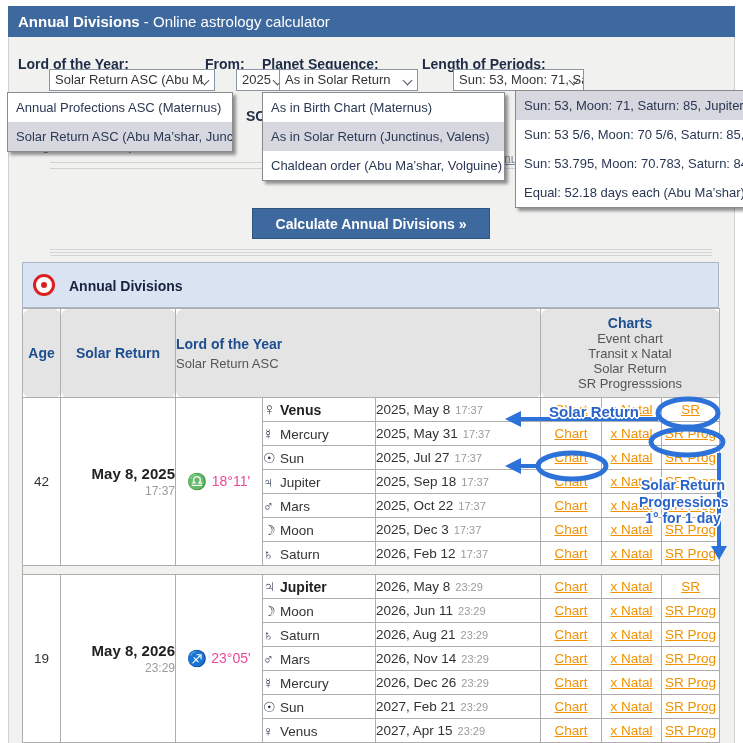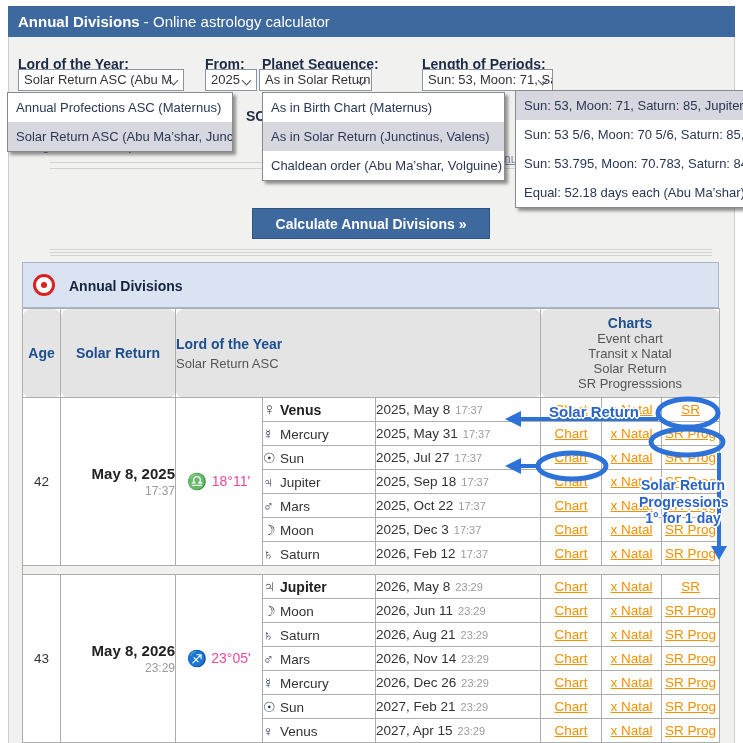--- a/index.html
+++ b/index.html
@@ -12,21 +12,21 @@
     background:#f1f1f0;border-left:1px solid #d0d0d0;border-right:1px solid #d0d0d0;}
   
   .topbar{position:absolute;left:8px;top:6px;width:727px;height:31px;background:#3e699e;
     color:#fff;font-size:15px;line-height:31px;white-space:nowrap;}
   .topbar .ttl{font-weight:bold;padding-left:10px;}
   .topbar .sub{font-weight:normal;}
   
   .form-label{position:absolute;top:56px;font-weight:bold;font-size:14px;color:#1e2b45;white-space:nowrap;}
   .sel{position:absolute;top:69px;height:22px;background:#fff;border:1px solid #8795a5;
     font-size:13px;color:#333;line-height:20px;padding:0 18px 0 5px;white-space:nowrap;
-    overflow:hidden;box-sizing:border-box;cursor:default;}
+    overflow:hidden;box-sizing:border-box;cursor:default;margin-left:31px;}
   .chev{position:absolute;right:6px;top:7px;width:6px;height:6px;
     border-right:1px solid #49525e;border-bottom:1px solid #49525e;transform:rotate(45deg);}
   
   .panel{position:absolute;background:#fff;border:1px solid #8a8a8a;
     box-shadow:3px 3px 3px rgba(0,0,0,0.40);z-index:20;}
   .opt{font-size:13px;color:#2a3854;padding:7px 8px;white-space:nowrap;overflow:hidden;cursor:default;}
   .opt.hl{background:#d7d7e0;}
   
   .frag-asc{position:absolute;left:246px;top:108px;font-weight:bold;font-size:14px;color:#1e2b45;z-index:5;}
   .frag-loc{position:absolute;left:22px;top:138px;font-size:13px;color:#5a6470;z-index:5;white-space:nowrap;}
@@ -99,21 +99,21 @@
 <div class="form-label" style="left:422px;">Length of Periods:</div>
 
 <div class="sel" style="left:18px;width:166px;">
   <span>Solar Return ASC (Abu M</span>
   <span class="chev"></span>
 </div>
 <div class="sel" style="left:205px;width:52px;">
   <span>2025</span>
   <span class="chev"></span>
 </div>
-<div class="sel" style="left:259px;width:113px;">
+<div class="sel" style="left:248px;width:139px;">
   <span>As in Solar Return</span>
   <span class="chev"></span>
 </div>
 <div class="sel" style="left:422px;width:131px;">
   <span>Sun: 53, Moon: 71, Satu</span>
   <span class="chev"></span>
 </div>
 
 <div class="frag-asc">SC</div>
 <div class="frag-loc">Prague, Czech Republic</div>
@@ -229,21 +229,21 @@
         <td class="c-planet"><span class="p-glyph">♄</span><span class="p-name">Saturn</span></td>
         <td class="c-date"><span class="d-main">2026, Feb 12</span><span class="d-time">17:37</span></td>
         <td class="c-link"><a class="tlink">Chart</a></td>
         <td class="c-link"><a class="tlink">x Natal</a></td>
         <td class="c-link"><a class="tlink">SR Prog</a></td>
       </tr>
       <tr class="gsep">
         <td colspan="8"></td>
       </tr>
       <tr class="prow lord">
-        <td class="c-age" rowspan="7">43</td>
+        <td class="c-age" rowspan="7">19</td>
         <td class="c-sr" rowspan="7">
           <div class="sr-date">May 8, 2026</div>
           <div class="sr-time">23:29</div>
         </td>
         <td class="c-sign" rowspan="7"><span class="sign-glyph" style="color: rgb(207, 58, 26);">♐</span><span class="sign-deg">23°05'</span></td>
         <td class="c-planet"><span class="p-glyph">♃</span><span class="p-name">Jupiter</span></td>
         <td class="c-date"><span class="d-main">2026, May 8</span><span class="d-time">23:29</span></td>
         <td class="c-link"><a class="tlink">Chart</a></td>
         <td class="c-link"><a class="tlink">x Natal</a></td>
         <td class="c-link"><a class="tlink">SR</a></td>

